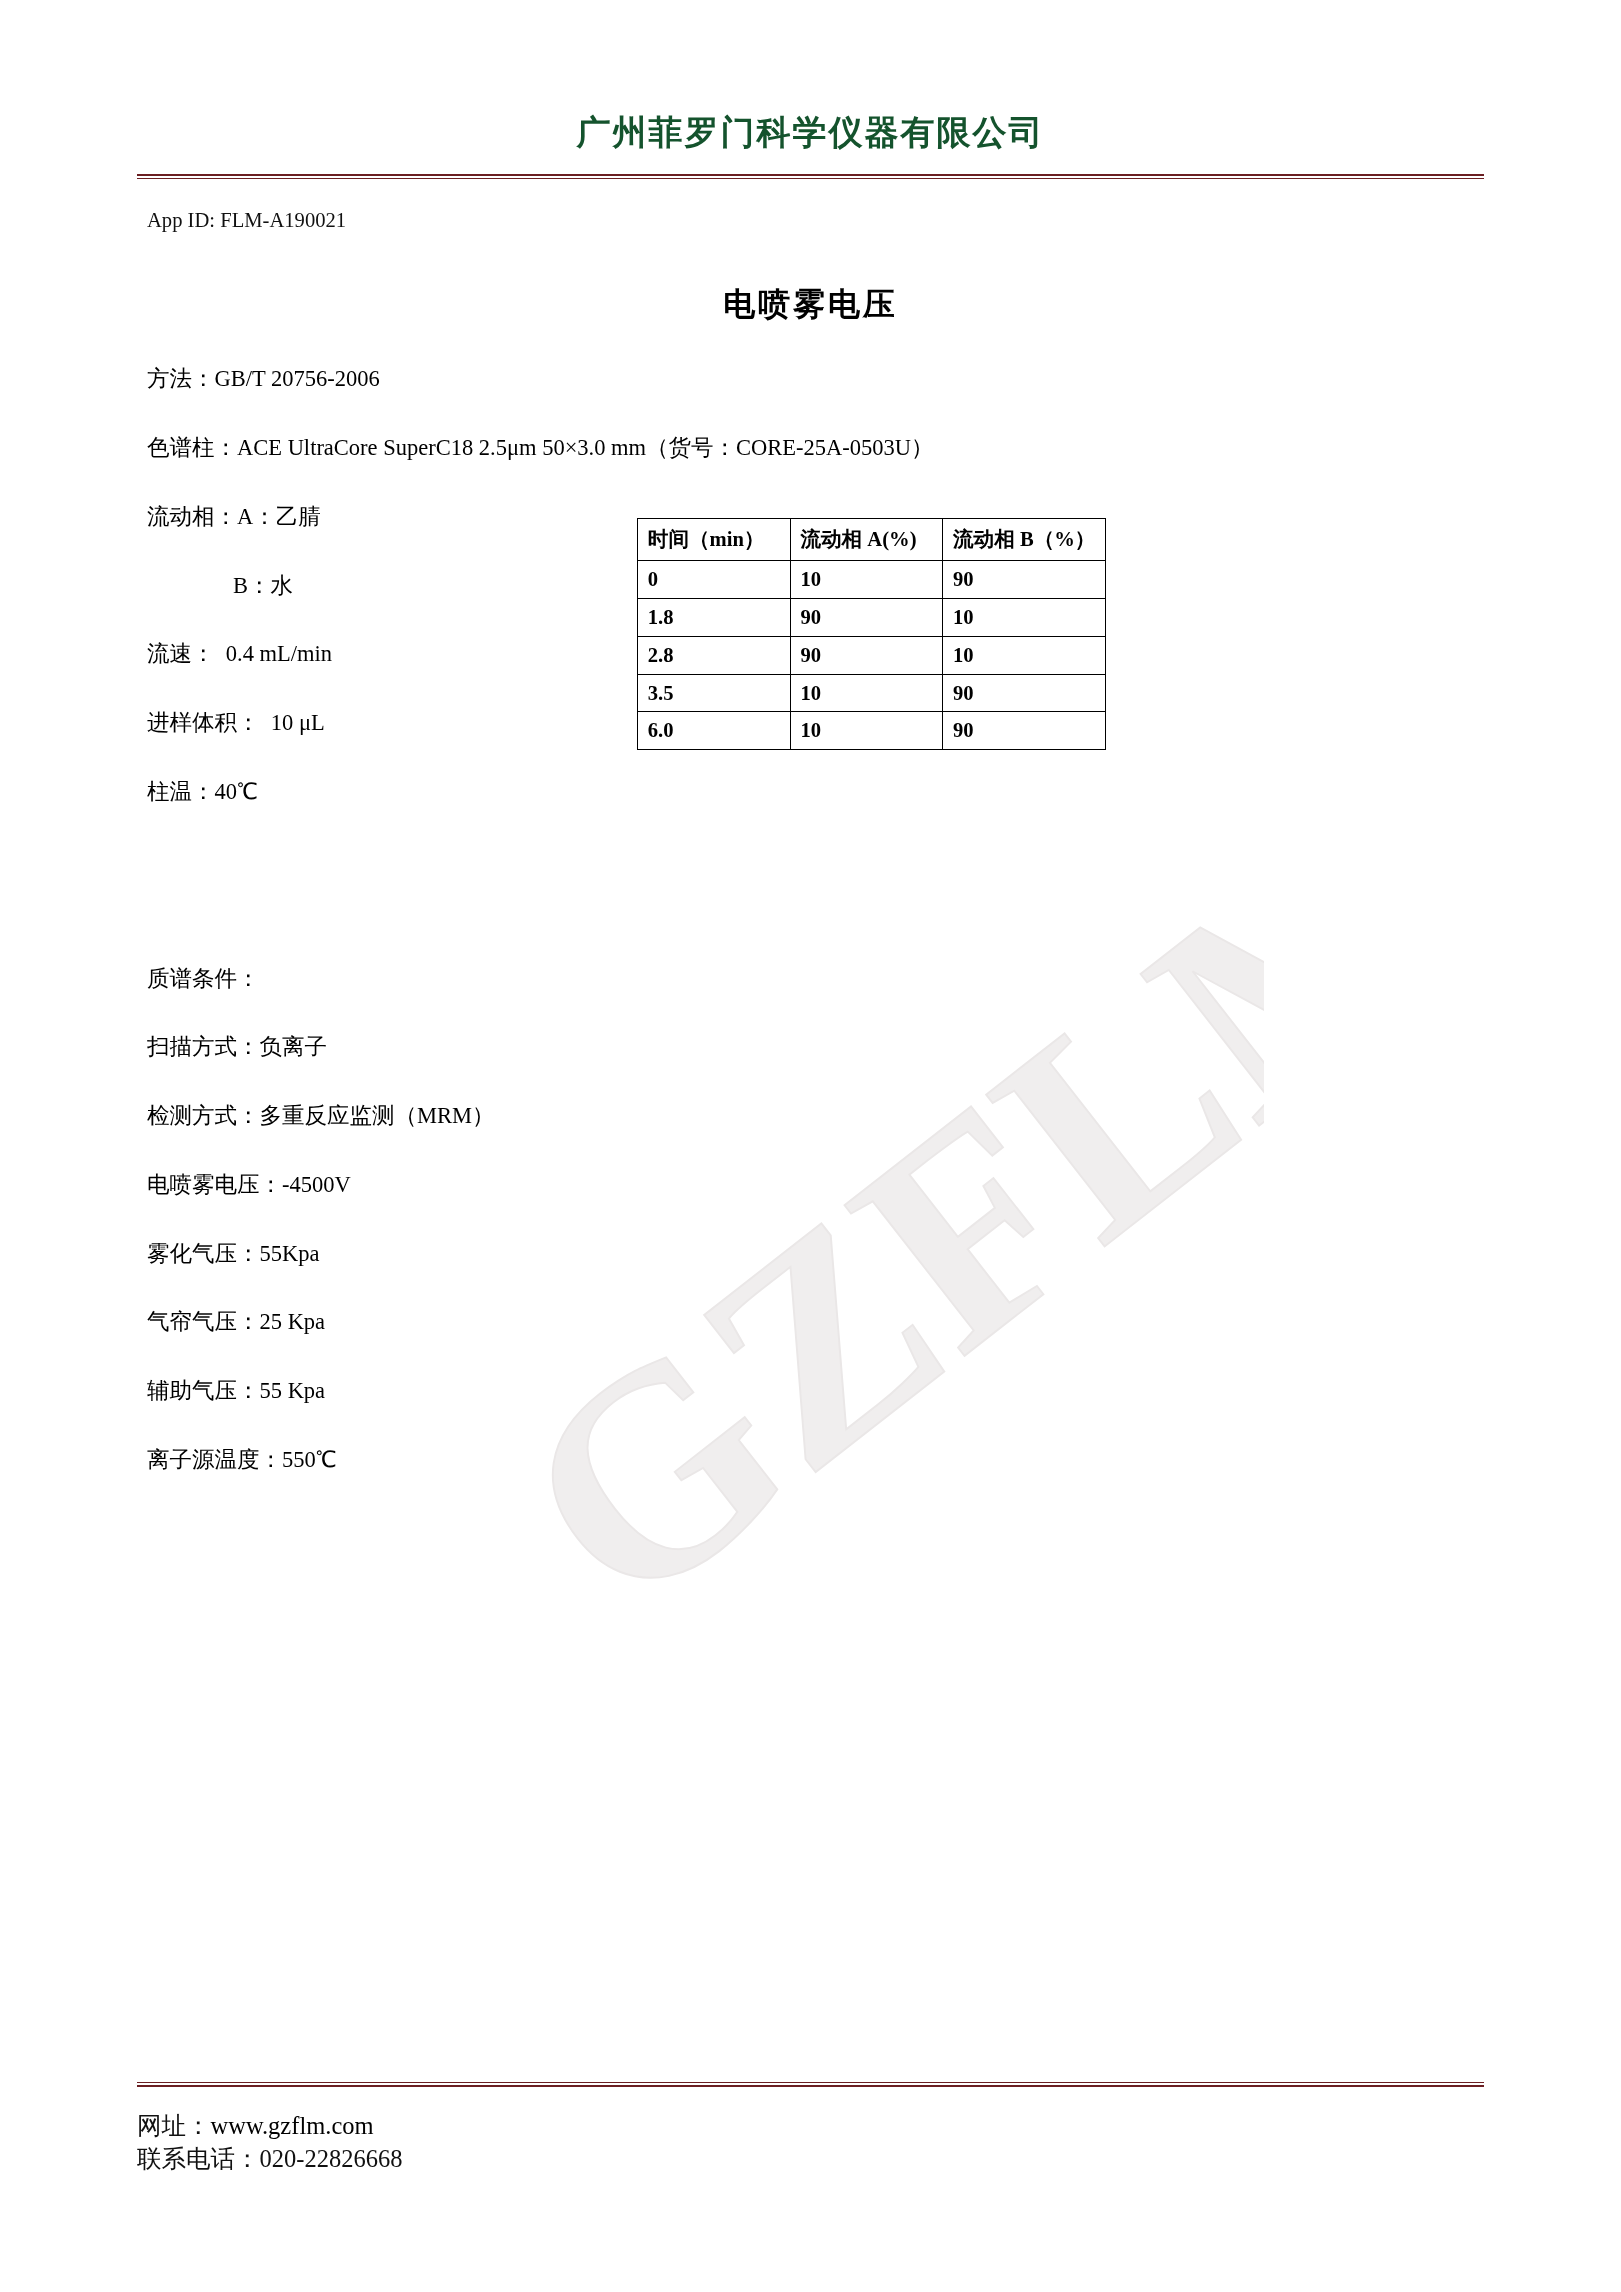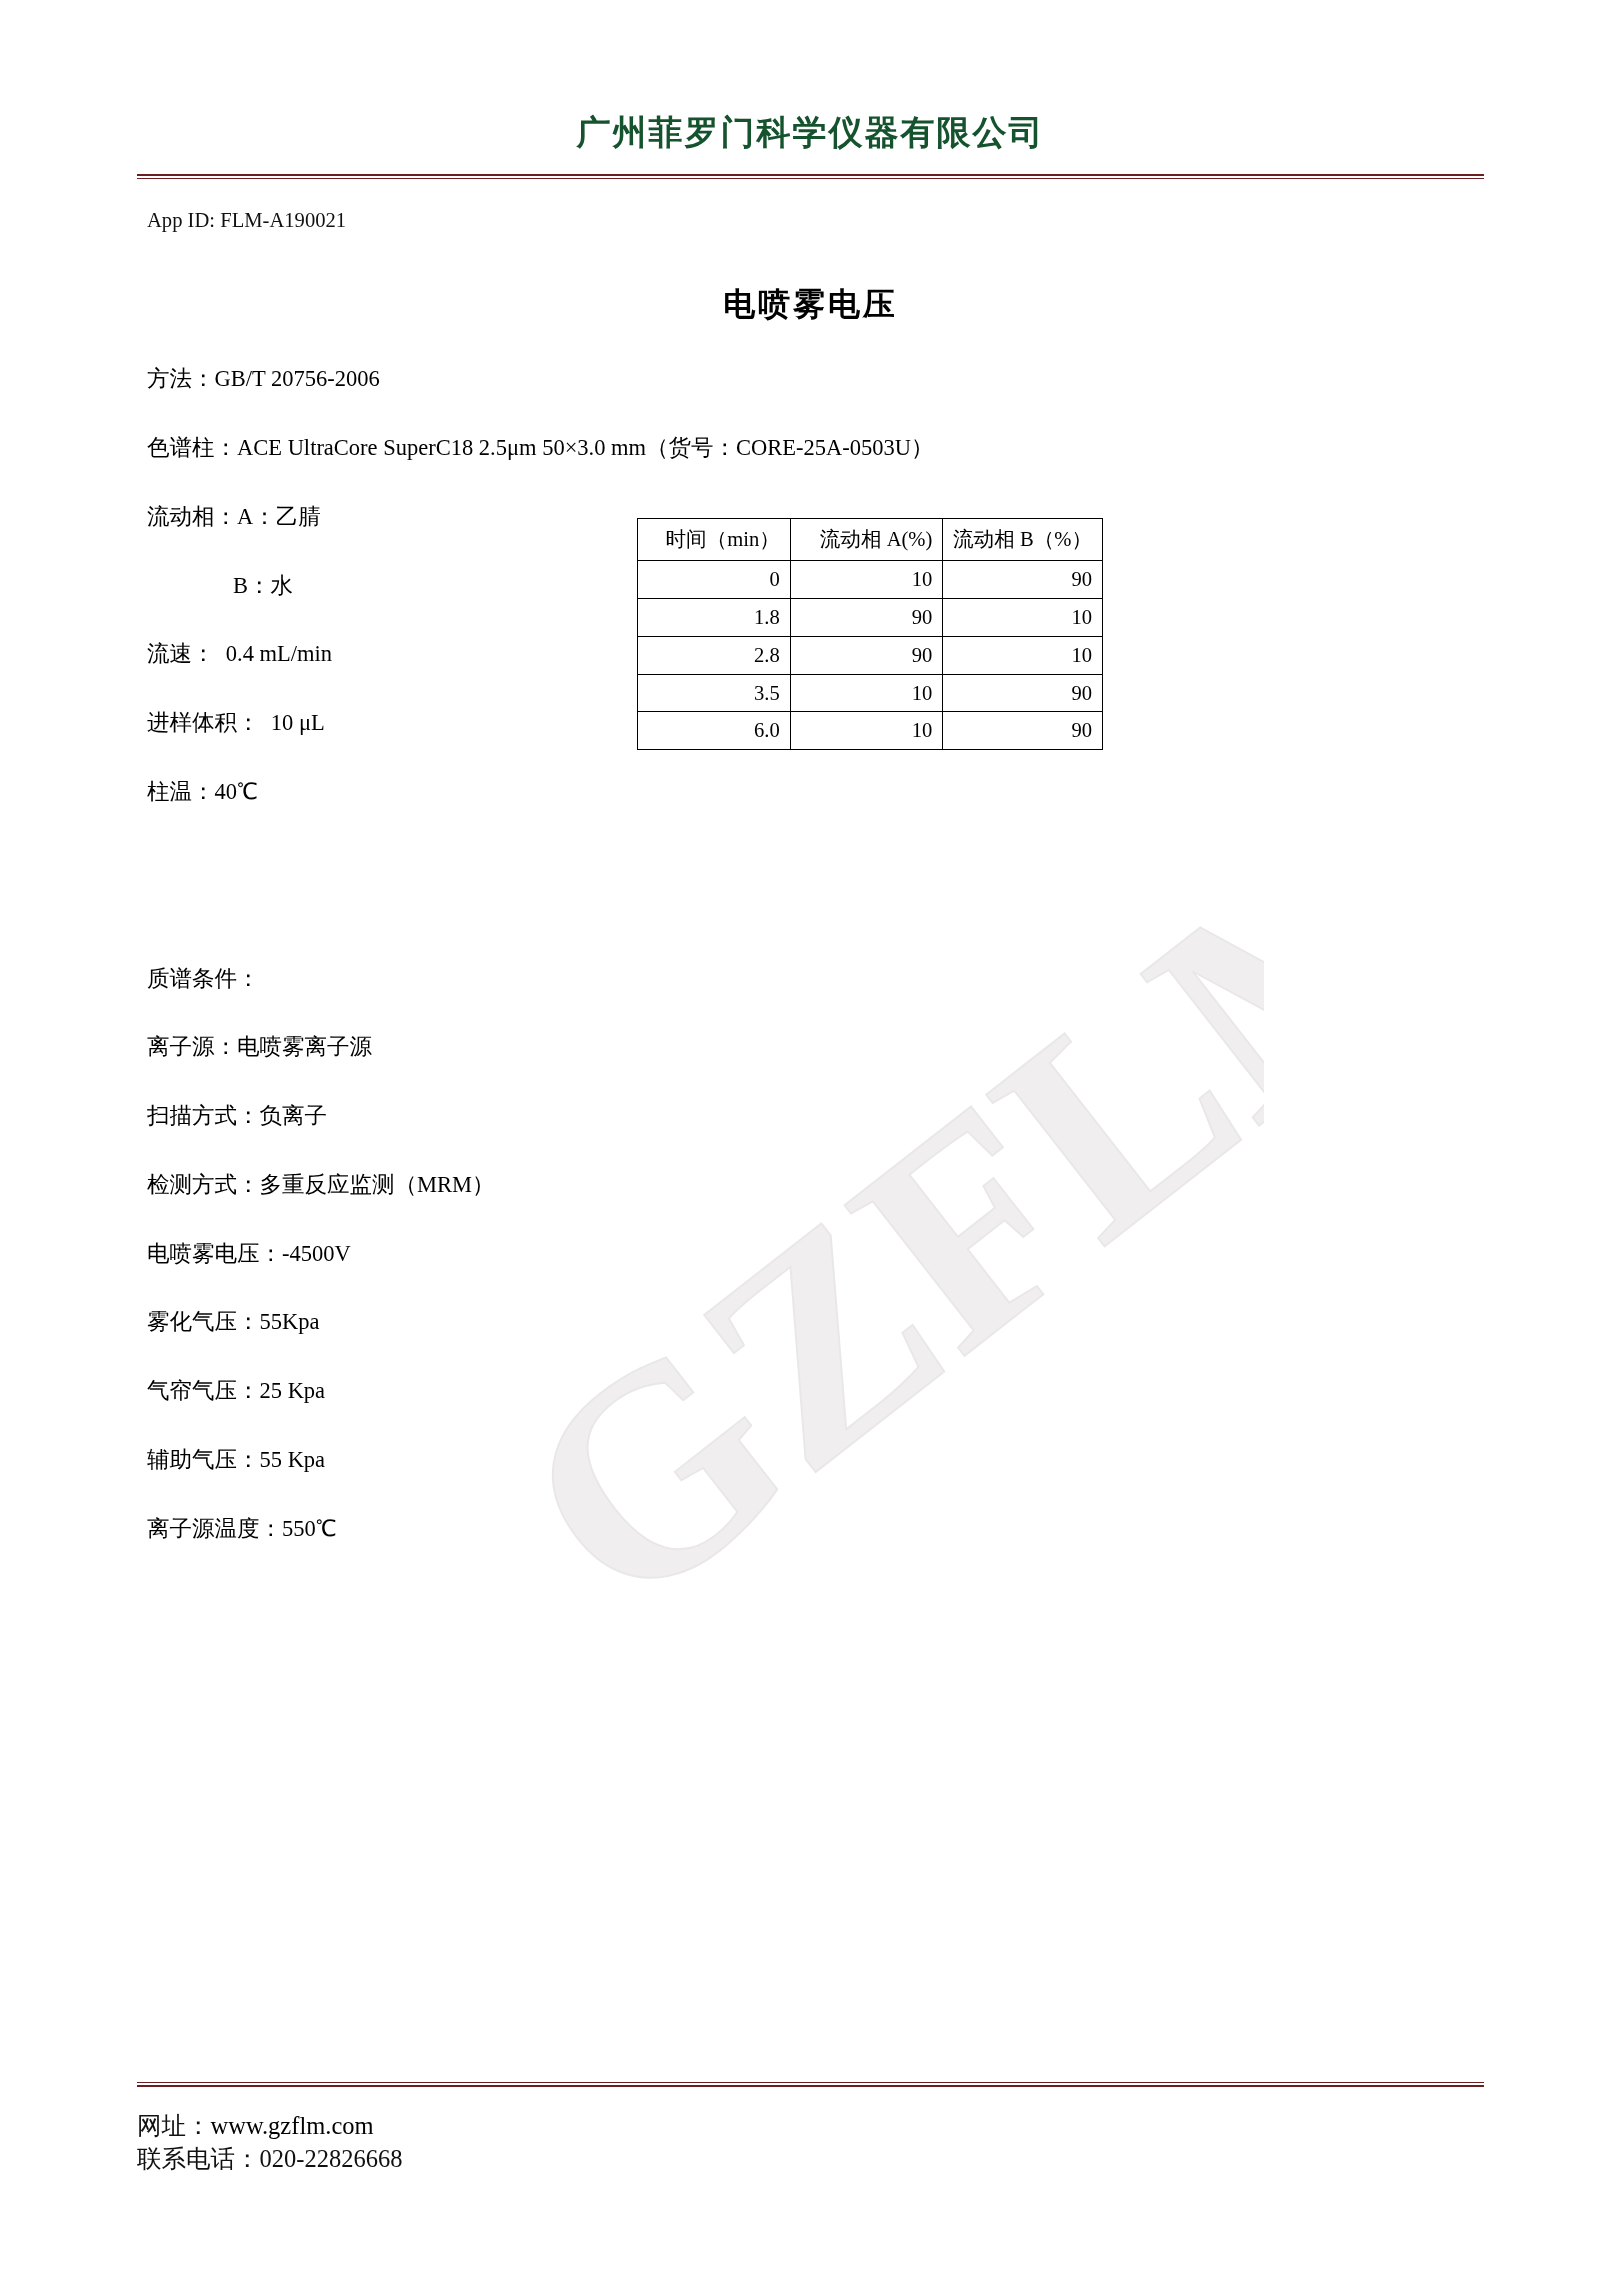--- a/index.html
+++ b/index.html
@@ -103,22 +103,22 @@
   .grad-table {
     position: absolute;
     left: 490px;
     top: 17.6px;
     border-collapse: collapse;
     font-size: 20.6px;
   }
   .grad-table th, .grad-table td {
     border: 1px solid #000000;
     padding: 6.9px 9.8px;
-    text-align: right;
-    font-weight: normal;
+    text-align: left;
+    font-weight: bold;
     font-family: "Liberation Serif", serif;
   }
   .grad-table th {
     min-width: 132px;
   }
   .grad-table td {
     min-width: 132px;
   }
 
   
@@ -221,21 +221,20 @@
             <td>10</td>
             <td>90</td>
           </tr>
         </tbody>
       </table>
     </div>
 
     <div class="section-gap"></div>
 
     <div class="para">质谱条件：</div>
-    <div class="para">离子源：电喷雾离子源</div>
     <div class="para">扫描方式：负离子</div>
     <div class="para">检测方式：多重反应监测（MRM）</div>
     <div class="para">电喷雾电压：-4500V</div>
     <div class="para">雾化气压：55Kpa</div>
     <div class="para">气帘气压：25 Kpa</div>
     <div class="para">辅助气压：55 Kpa</div>
     <div class="para">离子源温度：550℃</div>
 
   </div>
 

